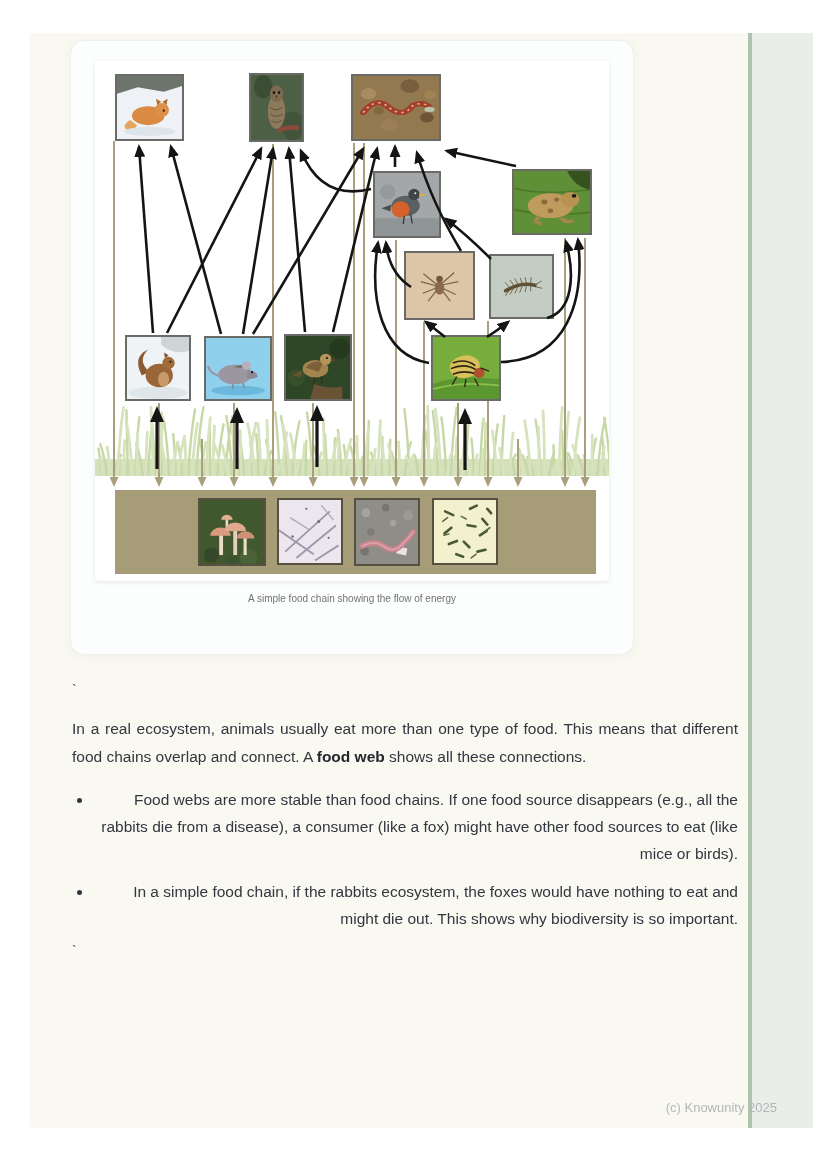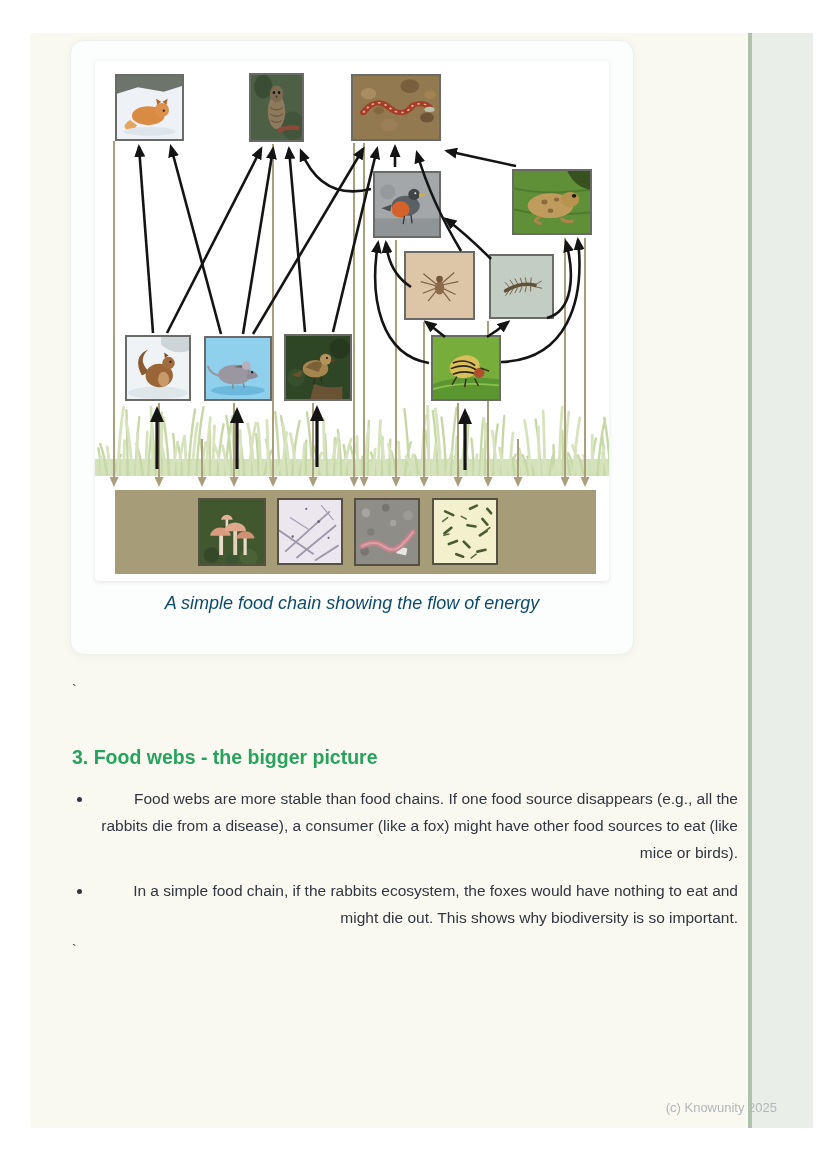--- a/index.html
+++ b/index.html
@@ -7,21 +7,21 @@
         font-family:"Liberation Sans",sans-serif;}
   .content{position:absolute;left:30px;top:33px;width:783px;height:1095px;
            background:#faf9f1;border-radius:3px;}
   .edge-strip{position:absolute;right:0;top:0;width:61px;height:100%;
               background:#e9efe8;border-left:4px solid #aec2ae;z-index:1;}
   .card{position:absolute;left:40px;top:7px;width:562px;height:613px;background:#fcfdfd;
         border:1px solid #eef0ee;border-radius:14px;box-shadow:0 2px 8px rgba(60,70,60,.05);z-index:2;}
   .figure{position:absolute;left:24px;top:20px;width:514px;height:520px;background:#fff;
           border-radius:4px;box-shadow:0 1px 4px rgba(0,0,0,.10);}
   .caption{position:absolute;left:0;top:552px;width:100%;text-align:center;
-           font-style:italic;font-size:18px;color:#0c4a6e;}
+           font-size:10px;color:#737373;}
   .grass{position:absolute;left:0;top:340px;width:514px;height:75px;z-index:1;}
   .grass svg{display:block;width:100%;height:100%;}
   .soil{position:absolute;left:20px;top:429px;width:481px;height:84px;background:#a69c78;z-index:1;}
   svg.lines{position:absolute;left:0;top:0;width:514px;height:520px;pointer-events:none;}
   svg.tanlines{z-index:2;} svg.blacklines{z-index:4;}
   .tile{position:absolute;border:2px solid #6a6a66;box-sizing:border-box;overflow:hidden;
         background:#fff;z-index:3;}
   .tile.dec{border-color:#55503f;}
   .tile svg{display:block;width:100%;height:100%;}
   .textcol{position:absolute;left:42px;top:649px;width:666px;z-index:2;color:#313640;}
@@ -305,21 +305,21 @@
           <line x1="370" y1="409" x2="370" y2="351"></line>
         </g>
       </svg>
     </div>
 
     <div class="caption">A simple food chain showing the flow of energy</div>
   </div>
 
   <div class="textcol">
     <div class="stray">`</div>
-    <h3 class="heading">3. Food webs - the bigger picture</h3>
+    <p class="para"><span>In a real ecosystem, animals usually eat more than one type of food. This means that different food chains overlap and connect. A </span><b>food web</b><span> shows all these connections.</span></p>
     <ul class="bullets">
       <li>Food webs are more stable than food chains. If one food source disappears (e.g., all the rabbits die from a disease), a consumer (like a fox) might have other food sources to eat (like mice or birds).</li>
       <li>In a simple food chain, if the rabbits ecosystem, the foxes would have nothing to eat and might die out. This shows why biodiversity is so important.</li>
     </ul>
     <div class="stray bottom">`</div>
   </div>
 
   <div class="footer">(c) Knowunity 2025</div>
  </div>
 </div>

